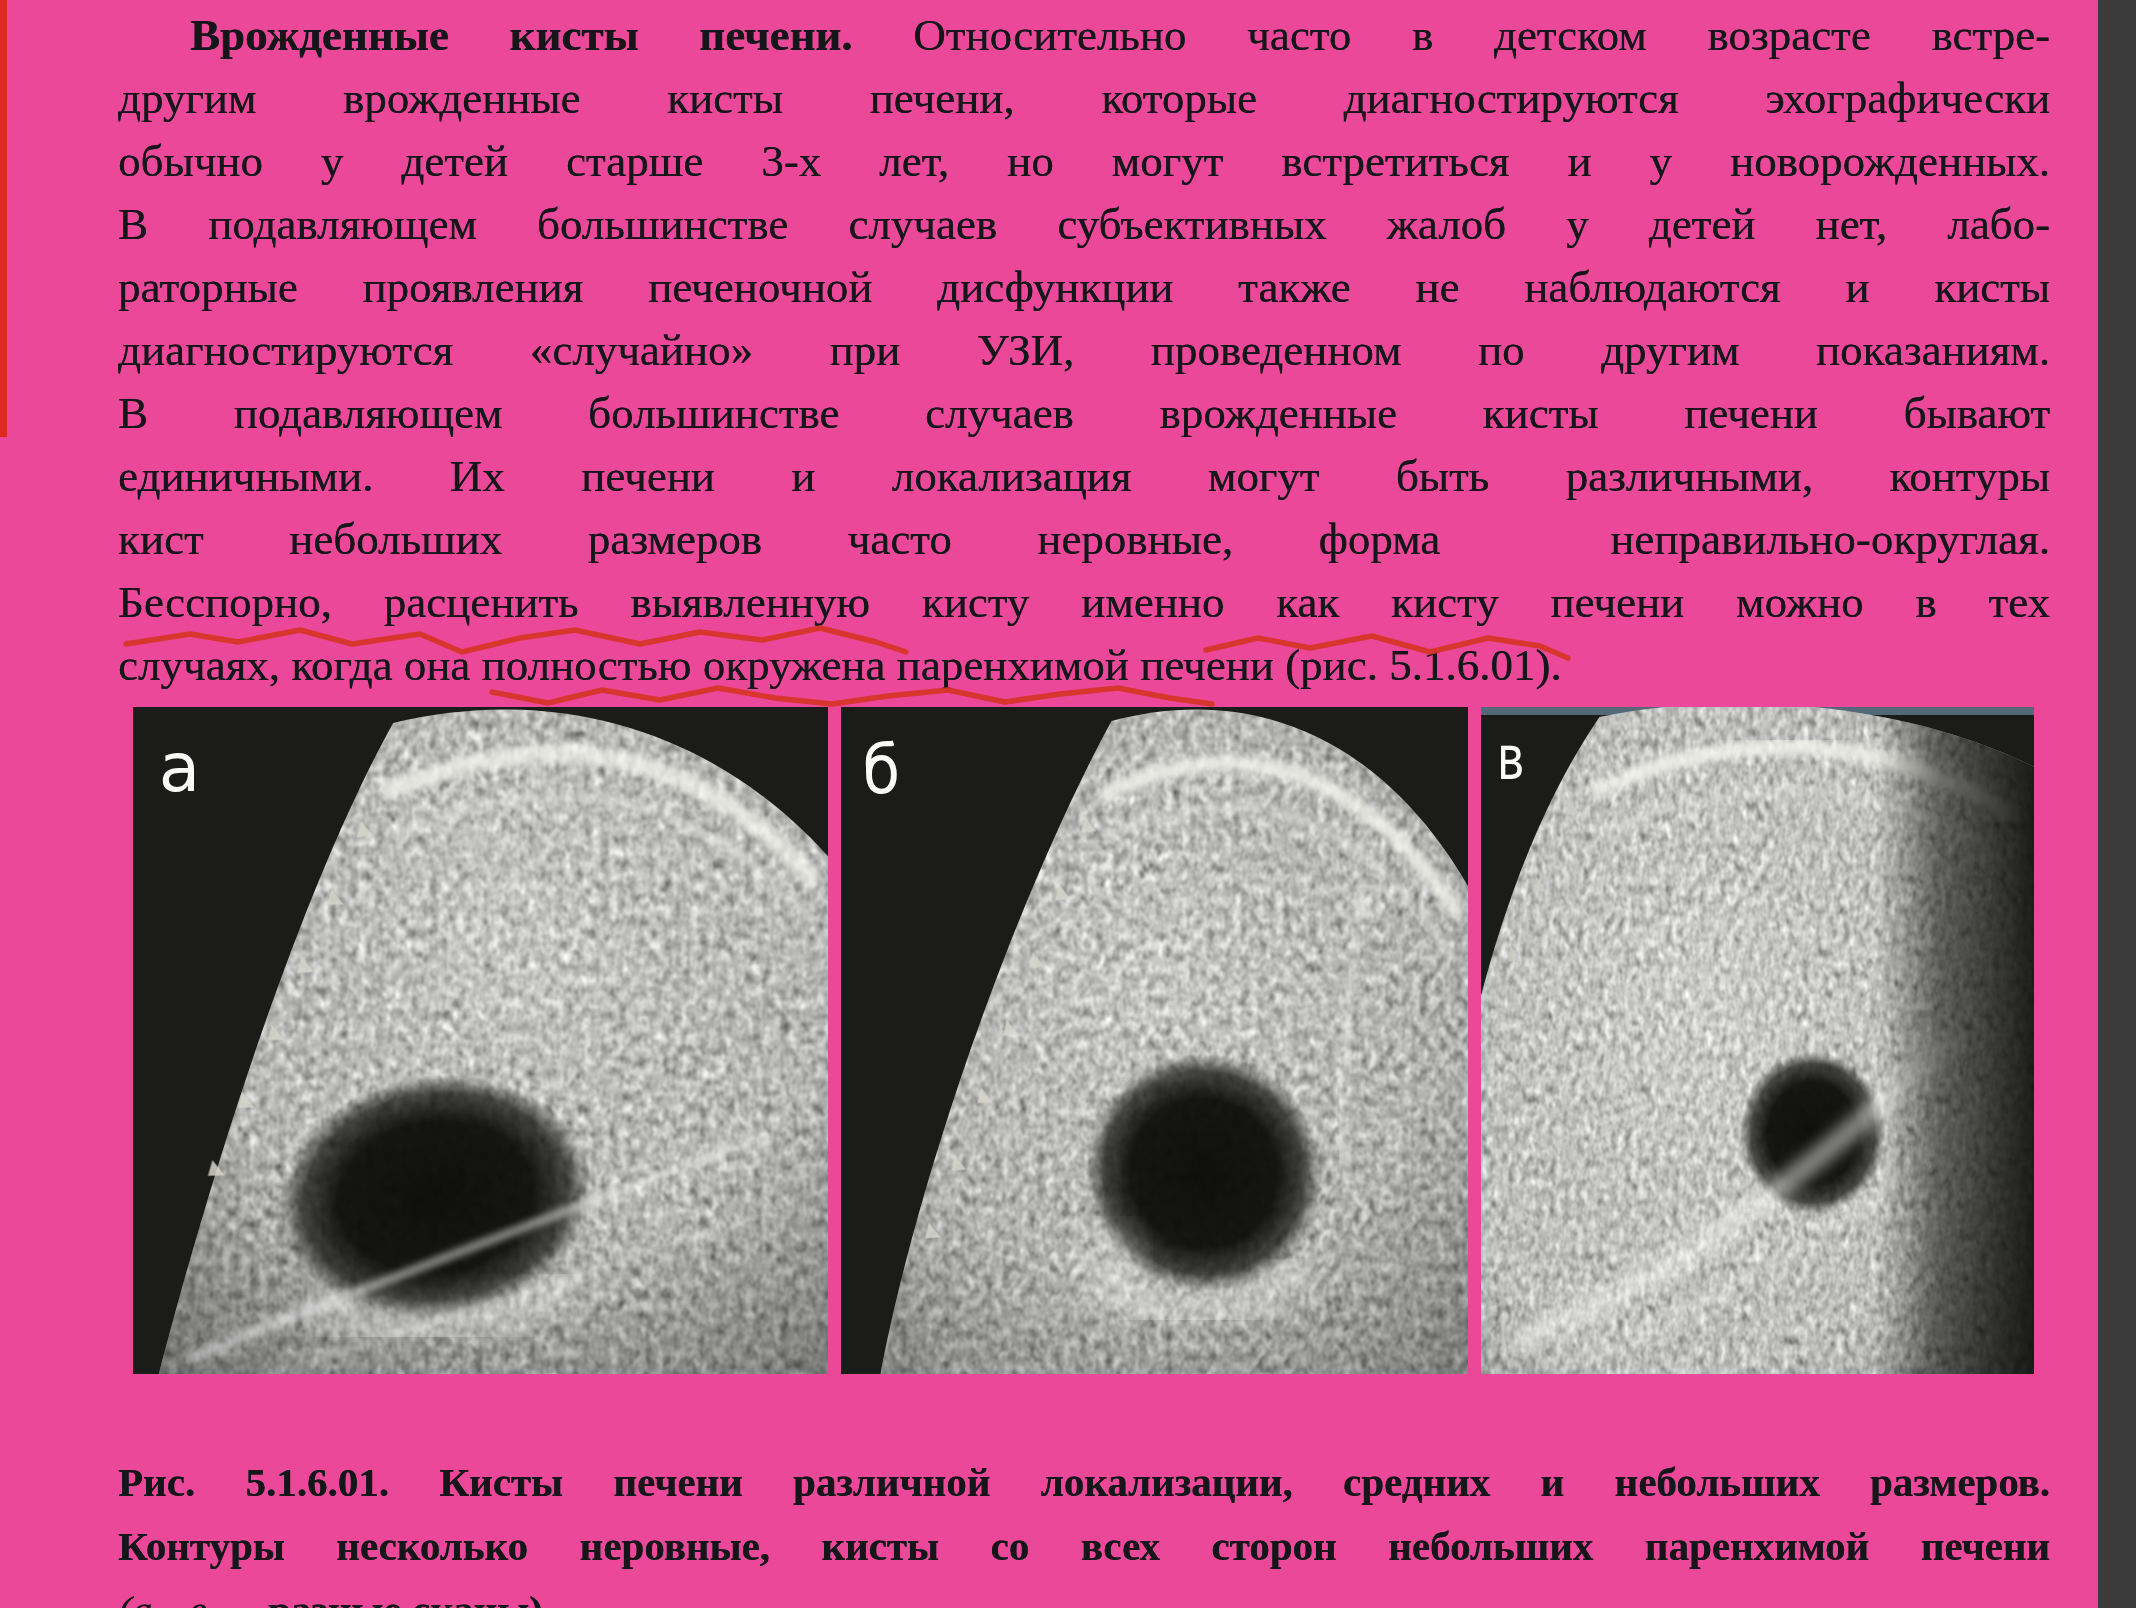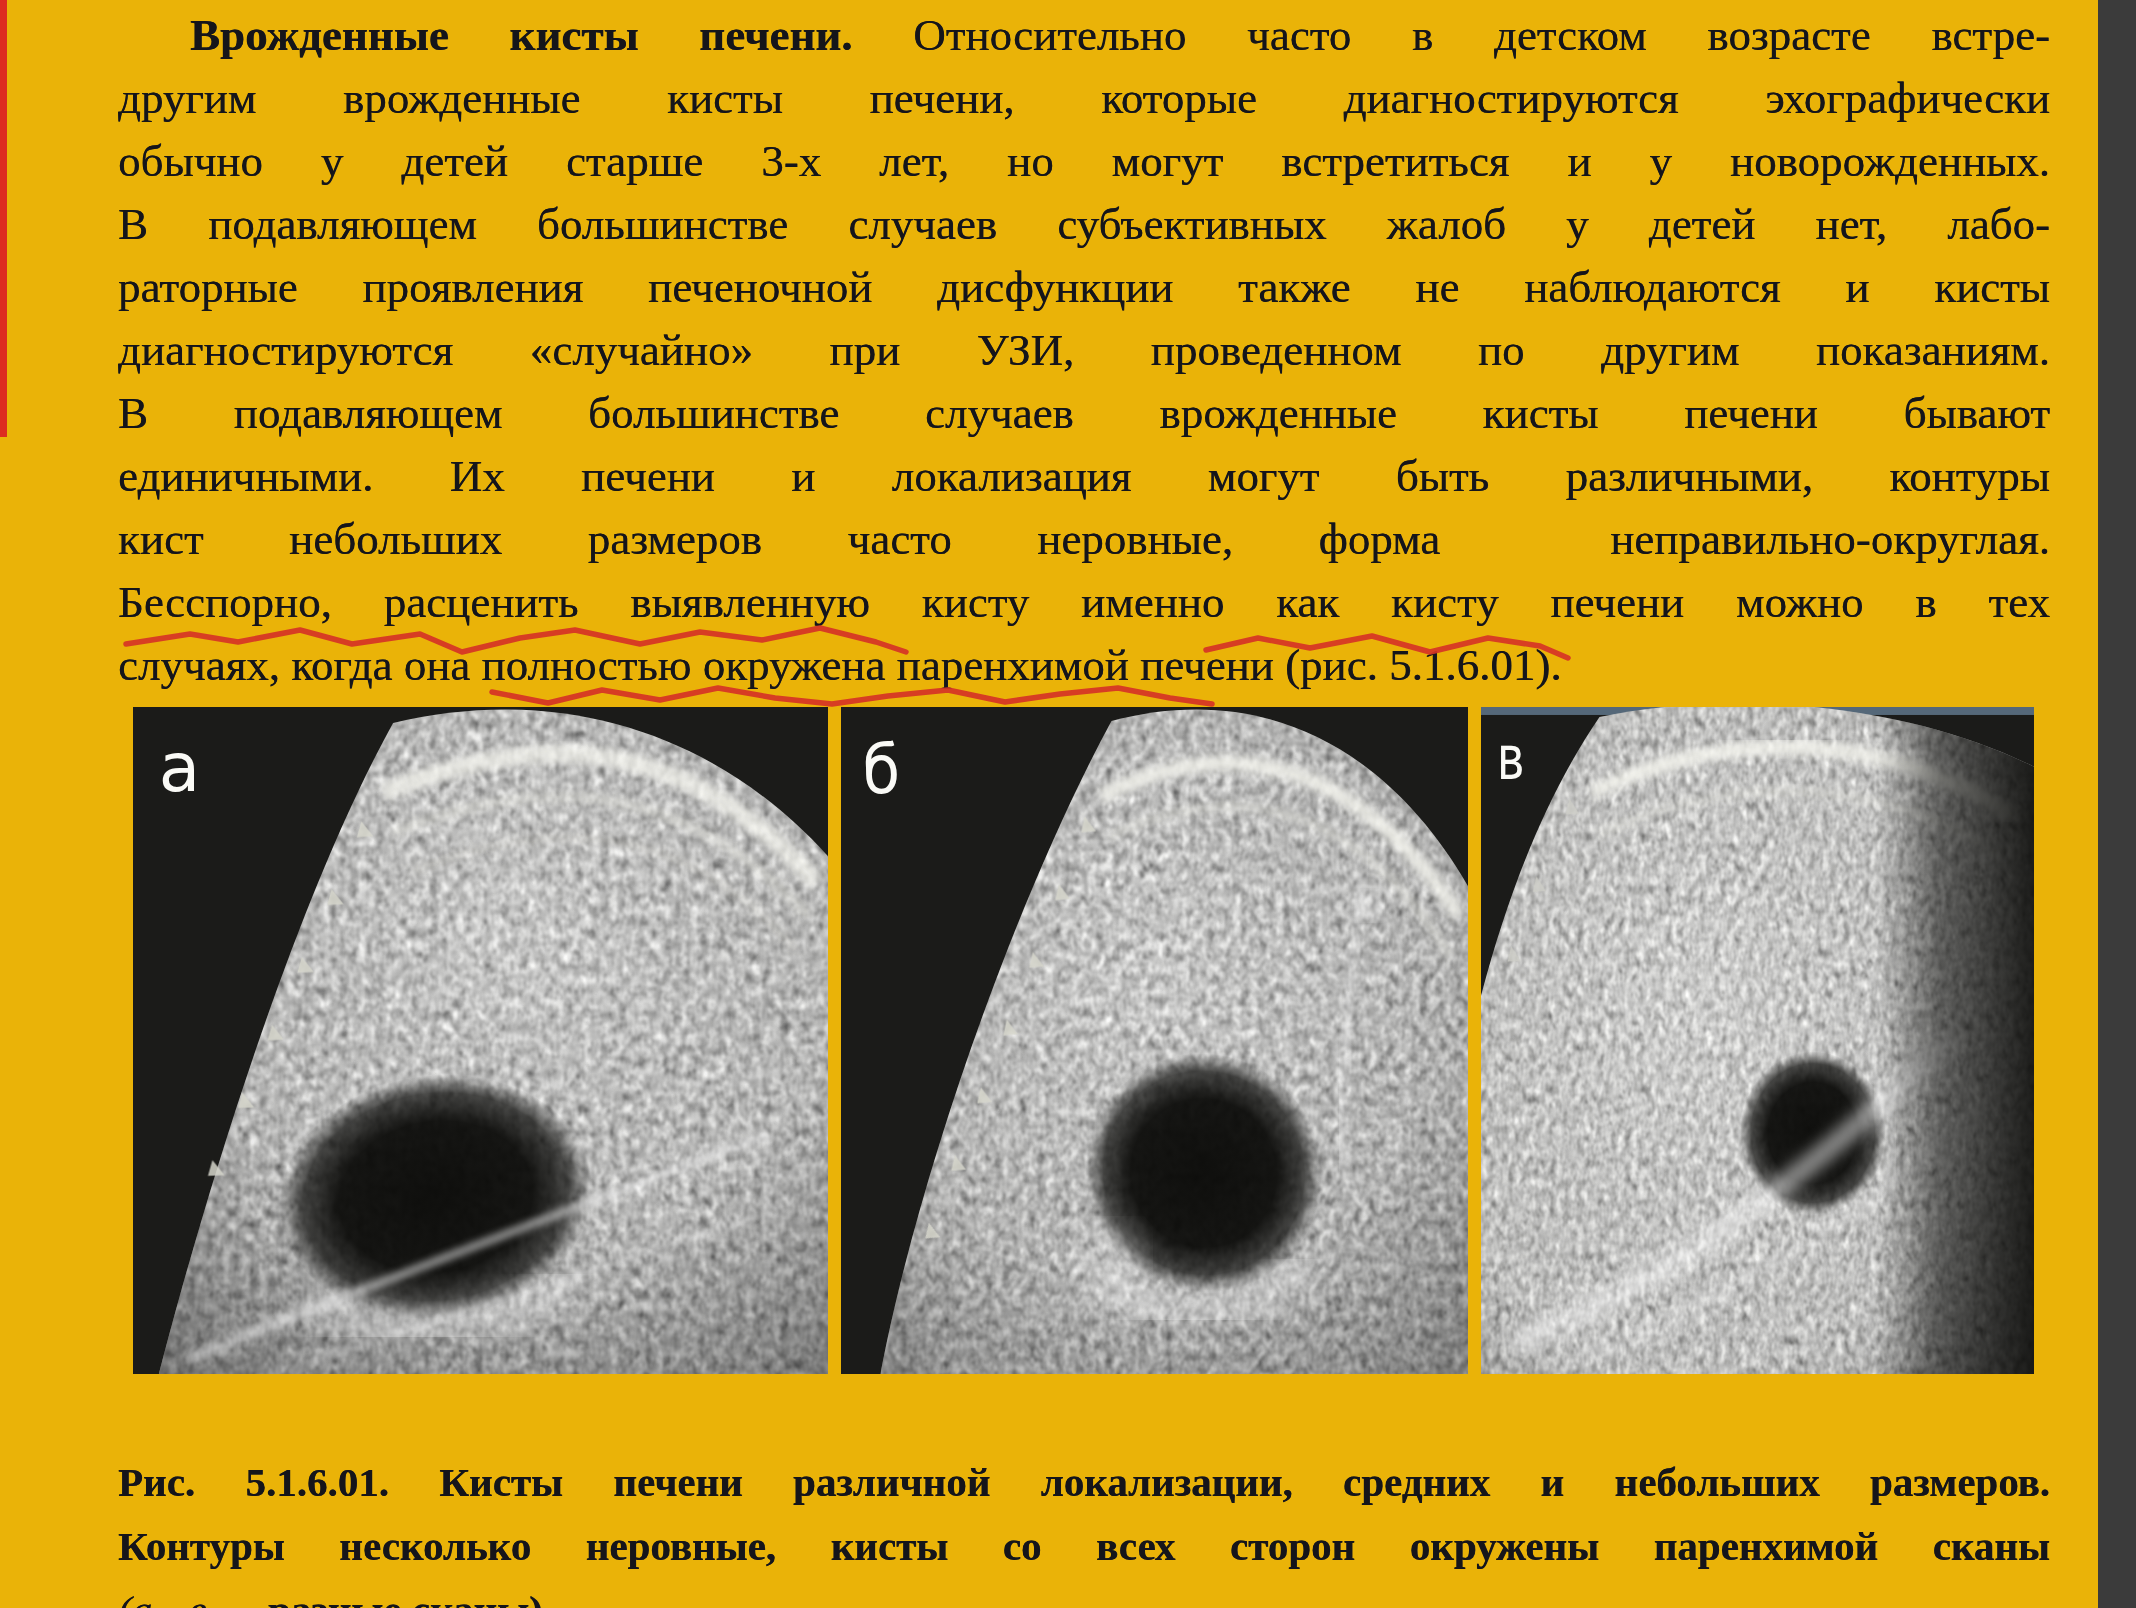--- a/index.html
+++ b/index.html
@@ -1,16 +1,16 @@
 <!DOCTYPE html>
 <html><head>
 <meta charset="utf-8">
 <style>
   html,body{margin:0;padding:0;background:#fff;}
-  .screen{position:relative;width:2136px;height:1608px;background:#eab308;overflow:hidden;
+  .screen{position:relative;width:2136px;height:1608px;background:#ec4899;overflow:hidden;
           font-family:"Liberation Serif","DejaVu Serif",serif;color:#15151a;}
   
   .right-strip{position:absolute;top:0;right:0;width:38px;height:1608px;background:#3b3b3b;}
   .red-margin{position:absolute;left:0;top:0;width:7px;height:437px;background:#dd2b20;}
   
   .textblock{position:absolute;left:118px;top:4px;width:1932px;font-size:45px;line-height:63px;
              text-shadow:0.35px 0 0 #20202a;}
   .line{text-align:justify;text-align-last:justify;white-space:normal;}
   .line.noJust{text-align:left;text-align-last:left;}
   .line.indent{text-indent:72px;}
@@ -223,17 +223,17 @@
           <use href="#arw" transform="translate(38,240) rotate(30)"></use>
           <use href="#arw" transform="translate(112,92) rotate(30)"></use>
         </g>
         <text class="plabel" x="20" y="72" font-size="60" fill="#fafaf6">в</text>
       </svg>
     </div>
   </div>
 
   <div class="caption">
     <div class="line"><span class="prefix">Рис.</span> <b>5.1.6.01. Кисты печени различной локализации, средних и небольших размеров.</b></div>
-    <div class="line">Контуры несколько неровные, кисты со всех сторон окружены паренхимой сканы</div>
+    <div class="line">Контуры несколько неровные, кисты со всех сторон небольших паренхимой печени</div>
     <div class="line noJust"><span class="it">(а—в</span> <span class="dash">—</span> <b>разные сканы)</b></div>
   </div>
 
 </div>
 
 </body></html>

